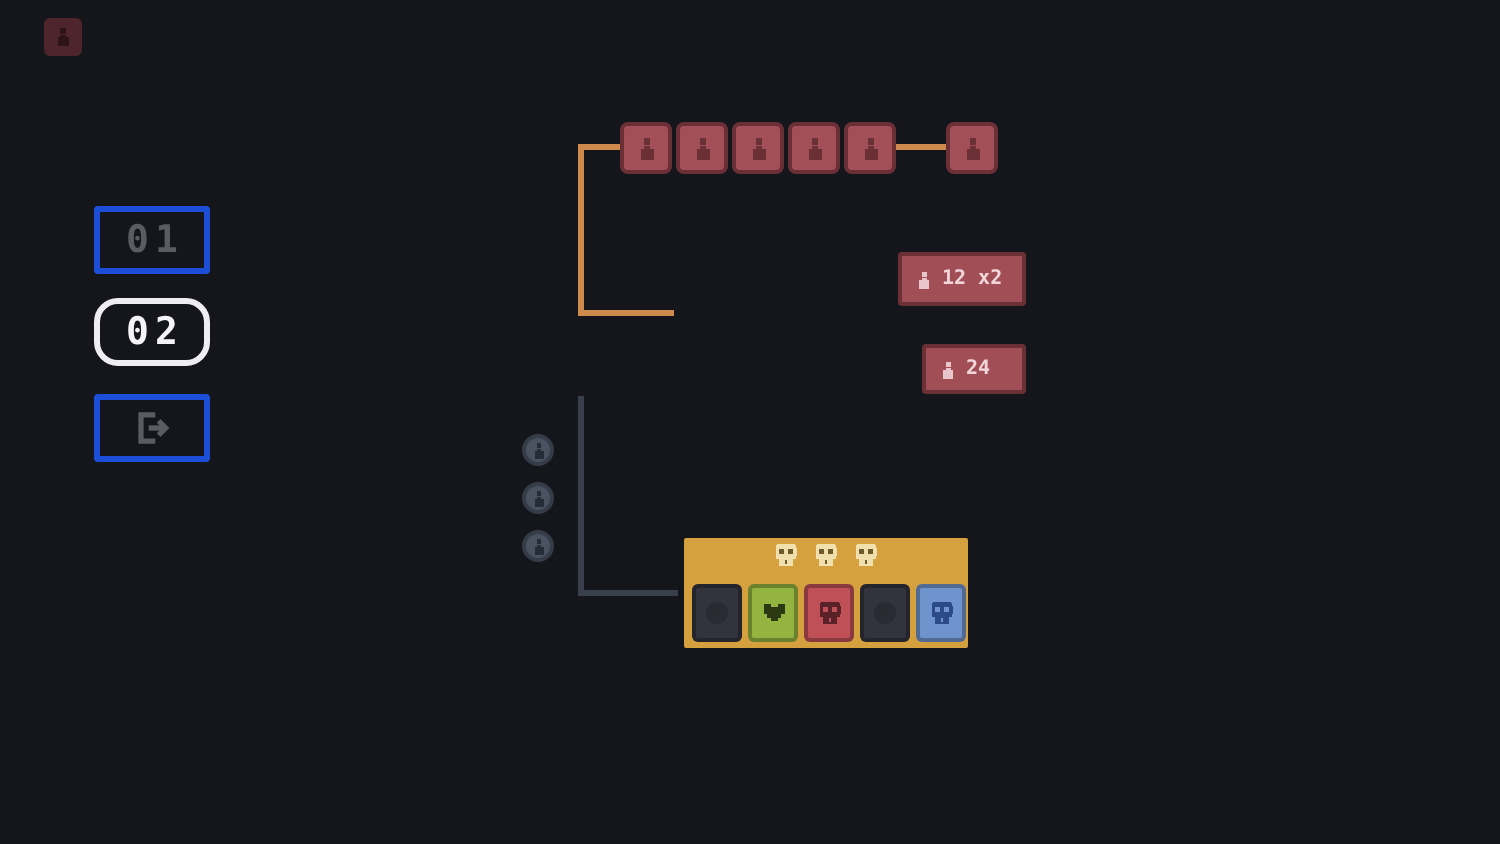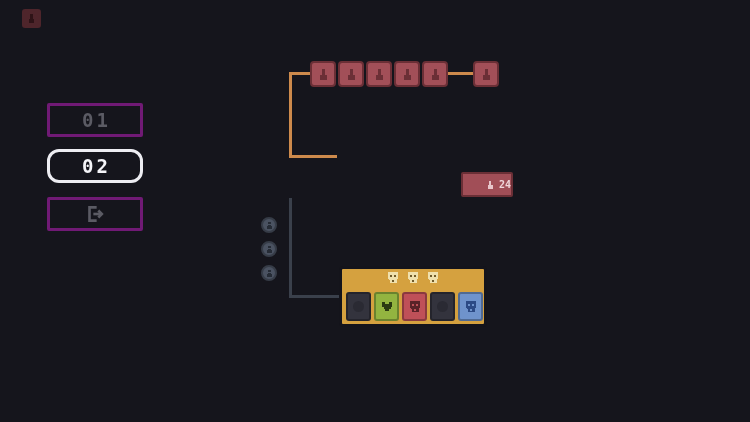--- a/index.html
+++ b/index.html
@@ -16,22 +16,22 @@
 
   
   .corner-badge{
     position:absolute;left:22px;top:9px;width:19px;height:19px;
     background:#4e252b;border-radius:3px;
     display:flex;align-items:center;justify-content:center;
   }
 
   
   .btn{
-    position:absolute;left:47px;width:96px;height:34px;box-sizing:border-box;
-    background:transparent;border:3px solid #701a75;border-radius:2px;
+    position:absolute;left:47px;width:58px;height:34px;box-sizing:border-box;
+    background:transparent;border:3px solid #1d4ed8;border-radius:2px;
     color:#5b5b64;font-weight:bold;font-size:19px;letter-spacing:3px;text-indent:3px;
     display:flex;align-items:center;justify-content:center;cursor:pointer;
     font-family:"DejaVu Sans Mono",monospace;
   }
   .btn.selected{border-color:#ededf2;color:#f4f4f8;}
   .btn-01{top:103px;}
   .btn-02{top:149px;border-radius:12px;}
   .btn-exit{top:197px;}
 
   
@@ -57,21 +57,21 @@
   .pencil .grip{height:22px;background:#23232b;border-radius:0 0 2px 2px;}
 
   
   .panel{
     position:absolute;box-sizing:border-box;border-radius:2px;
     background:var(--panel-red,#a14e57);border:2px solid var(--badge-red-dark,#6b2f36);
     display:flex;align-items:center;gap:4px;padding-left:6px;
     color:#f0d6da;font-weight:bold;font-size:10px;
   }
   .panel-mult{left:449px;top:126px;width:64px;height:27px;}
-  .panel-result{left:461px;top:172px;width:52px;height:25px;justify-content:flex-end;}
+  .panel-result{left:461px;top:172px;width:52px;height:25px;}
 
   
   .ghost{
     position:absolute;left:261px;width:16px;height:16px;border-radius:50%;
     box-sizing:border-box;background:#4a5261;border:2px solid #363c47;
     display:flex;align-items:center;justify-content:center;
   }
   .ghost.g1{top:217px;}.ghost.g2{top:241px;}.ghost.g3{top:265px;}
 
   
@@ -165,20 +165,26 @@
         </svg>
       </div>
   </div>
   <div class="unit-badge single">
     <svg width="13" height="13" viewBox="0 0 8 8" fill="#6b2f36">
         <use href="#person"></use>
       </svg>
   </div>
 
 
+  <div class="panel panel-mult">
+    <svg width="10" height="10" viewBox="0 0 8 8" fill="#e8c6cb">
+        <use href="#person"></use>
+      </svg>
+    <span>12 x2</span>
+  </div>
   <div class="panel panel-result">
     <svg width="10" height="10" viewBox="0 0 8 8" fill="#e8c6cb">
         <use href="#person"></use>
       </svg>
     <span>24</span>
   </div>
 
   <div class="ghost g1">
     <svg width="9" height="9" viewBox="0 0 8 8" fill="#262c36">
         <use href="#person"></use>

